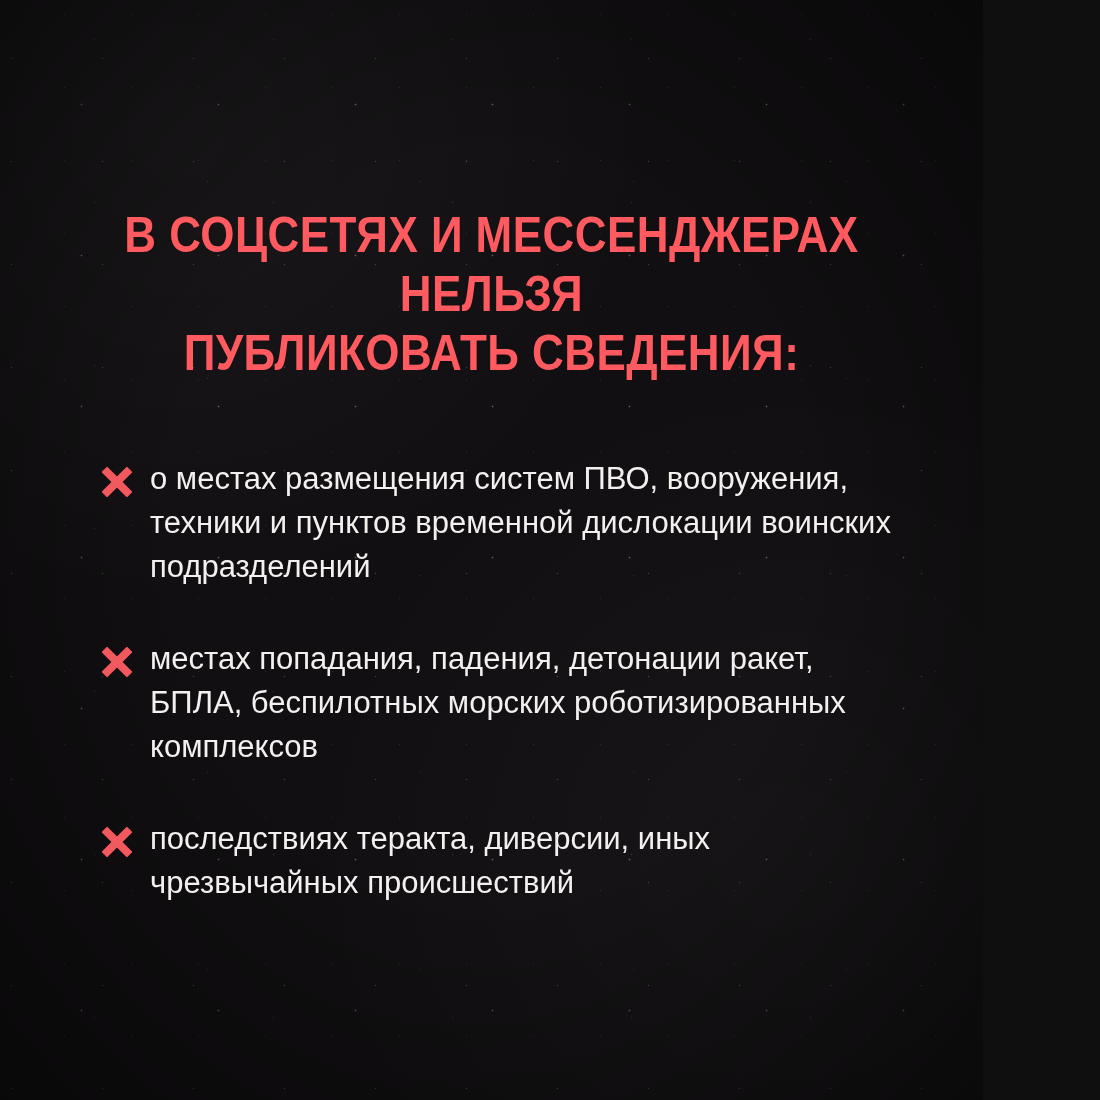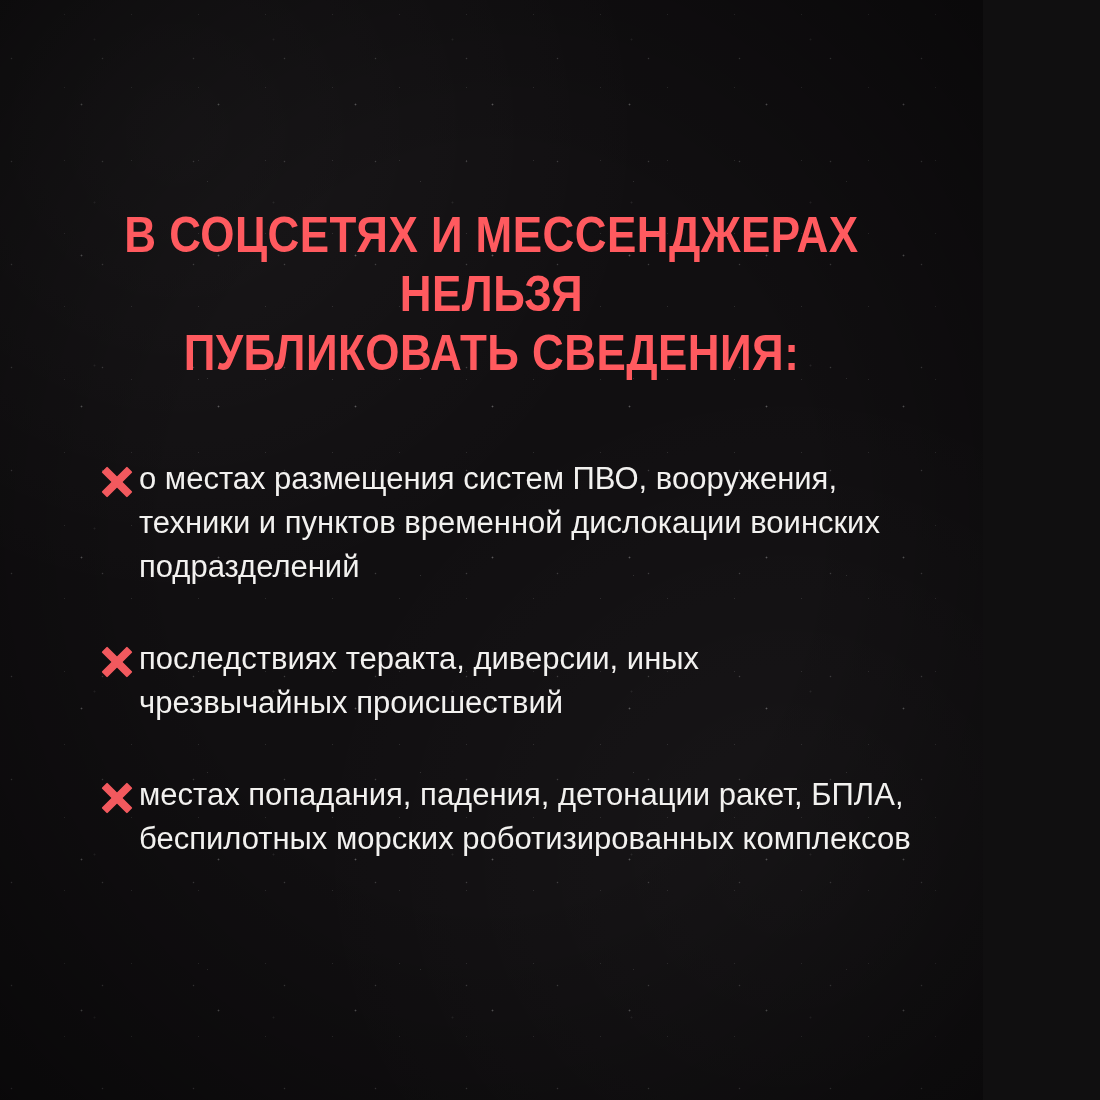--- a/index.html
+++ b/index.html
@@ -83,21 +83,21 @@
   ul#points {
     list-style: none;
     margin: 0;
     padding: 0;
     margin-top: 74px;
   }
 
   li.point {
     display: flex;
     align-items: flex-start;
-    gap: 5px;
+    gap: 16px;
     margin: 0 0 48px 28px;
   }
   li.point:last-child { margin-bottom: 0; }
 
   .cross {
     flex: 0 0 auto;
     width: 34px;
     height: 34px;
     position: relative;
     margin-top: 8px;
@@ -136,21 +136,21 @@
     <h1 id="headline">В СОЦСЕТЯХ И МЕССЕНДЖЕРАХ НЕЛЬЗЯ
 ПУБЛИКОВАТЬ СВЕДЕНИЯ:</h1>
 
     <ul id="points">
       <li class="point">
         <span class="cross"></span>
         <span class="point-text">о местах размещения систем ПВО, вооружения, техники и пунктов временной дислокации воинских подразделений</span>
       </li>
       <li class="point">
         <span class="cross"></span>
-        <span class="point-text">последствиях теракта, диверсии, иных чрезвычайных происшествий</span>
+        <span class="point-text">местах попадания, падения, детонации ракет, БПЛА, беспилотных морских роботизированных комплексов</span>
       </li>
       <li class="point">
         <span class="cross"></span>
-        <span class="point-text">местах попадания, падения, детонации ракет, БПЛА, беспилотных морских роботизированных комплексов</span>
+        <span class="point-text">последствиях теракта, диверсии, иных чрезвычайных происшествий</span>
       </li>
     </ul>
   </div>
 </div>
 
 </body></html>

